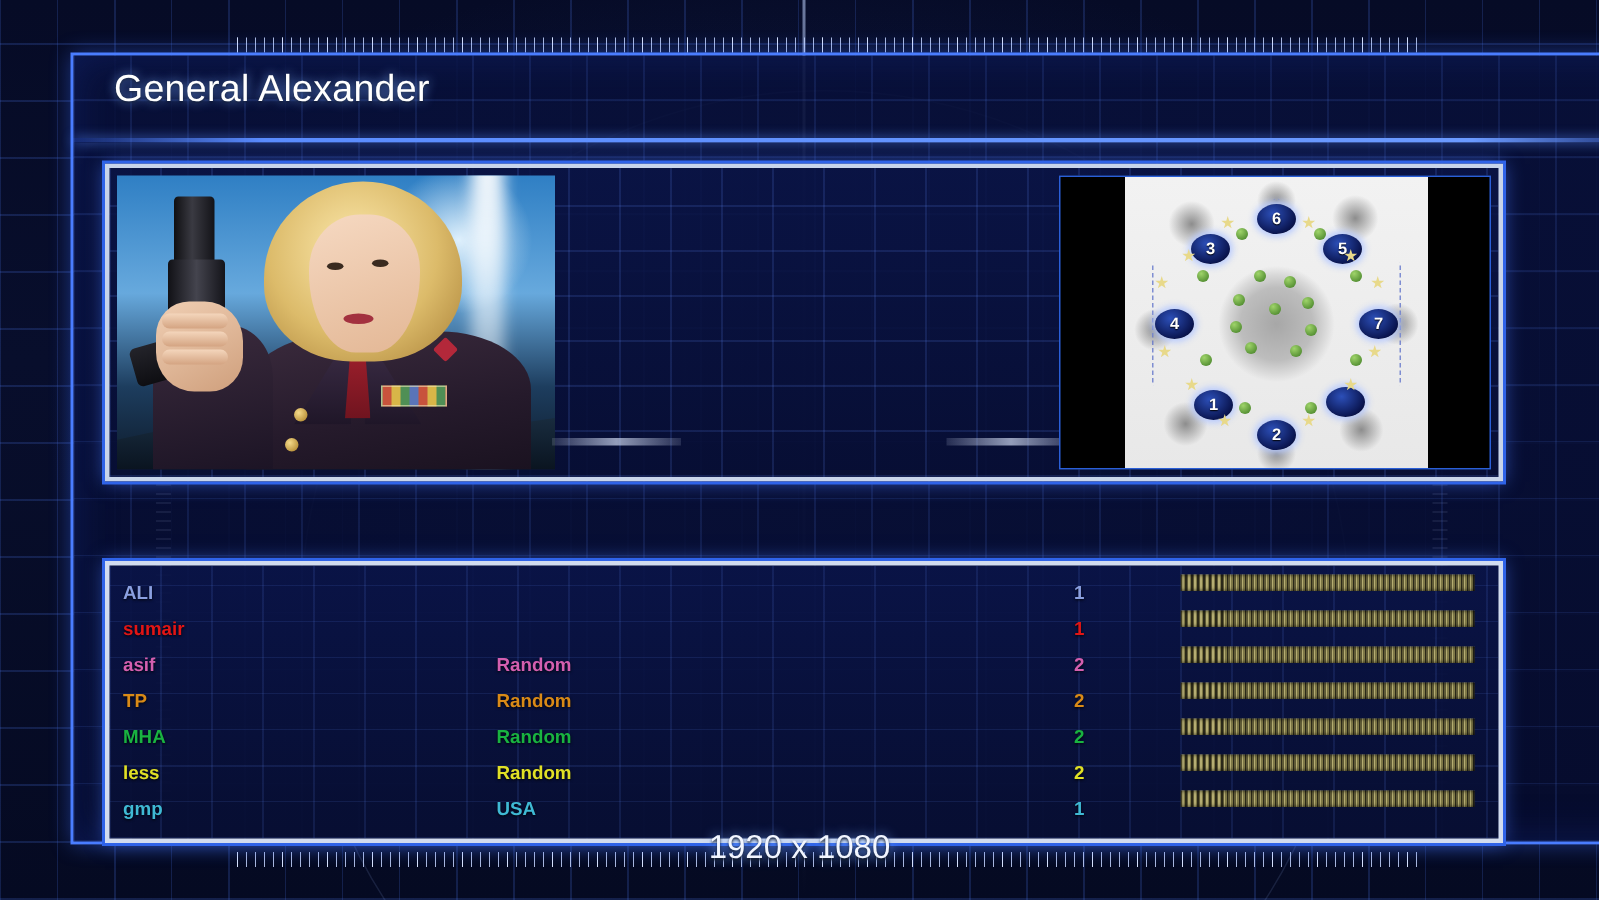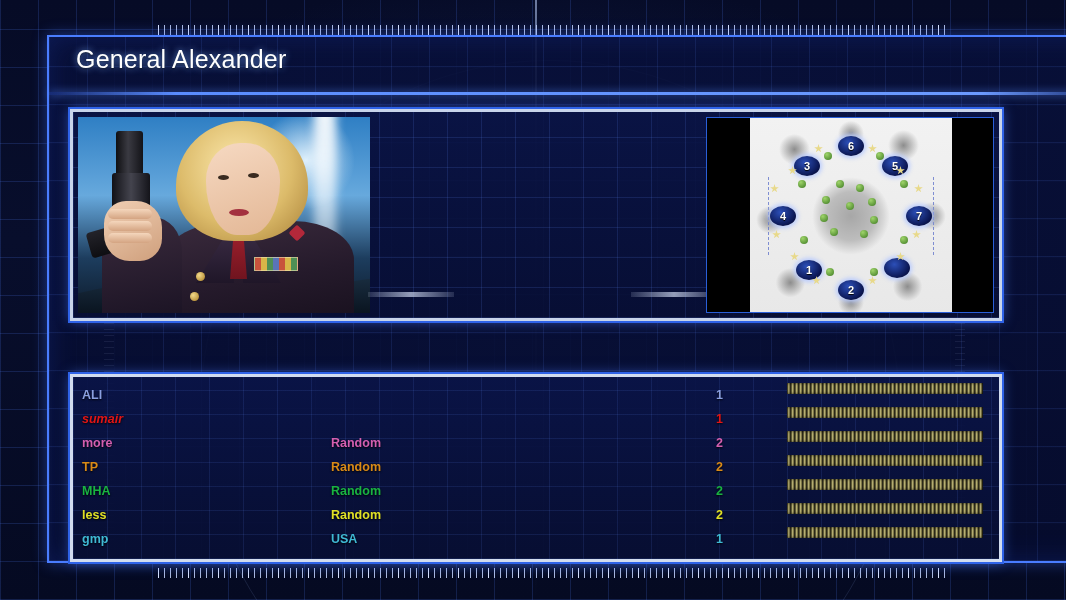--- a/index.html
+++ b/index.html
@@ -425,26 +425,26 @@
 
 
     <div id="player-list">
       <div class="grid-in3"></div>
     <div class="prow" style="margin-top: 6px;">
           <span class="p-name" style="color: rgb(138, 159, 224);">ALI</span>
           <span class="p-team" style="color: rgb(138, 159, 224);">1</span>
           <span class="p-prog" style="width: 196px;"></span>
         </div>
         <div class="prow" style="margin-top: 0px;">
-          <span class="p-name" style="color: rgb(226, 21, 21); font-style: italic;">sumair</span>
+          <span class="p-name" style="color: rgb(226, 21, 21);">sumair</span>
           <span class="p-team" style="color: rgb(226, 21, 21);">1</span>
           <span class="p-prog" style="width: 196px;"></span>
         </div>
         <div class="prow" style="margin-top: 0px;">
-          <span class="p-name" style="color: rgb(212, 95, 176);">more</span>
+          <span class="p-name" style="color: rgb(212, 95, 176);">asif</span>
           <span class="p-army" style="color: rgb(212, 95, 176);">Random</span>
           <span class="p-team" style="color: rgb(212, 95, 176);">2</span>
           <span class="p-prog" style="width: 196px;"></span>
         </div>
         <div class="prow" style="margin-top: 0px;">
           <span class="p-name" style="color: rgb(217, 138, 23);">TP</span>
           <span class="p-army" style="color: rgb(217, 138, 23);">Random</span>
           <span class="p-team" style="color: rgb(217, 138, 23);">2</span>
           <span class="p-prog" style="width: 196px;"></span>
         </div>
@@ -463,13 +463,14 @@
         <div class="prow" style="margin-top: 0px;">
           <span class="p-name" style="color: rgb(63, 185, 212);">gmp</span>
           <span class="p-army" style="color: rgb(63, 185, 212);">USA</span>
           <span class="p-team" style="color: rgb(63, 185, 212);">1</span>
           <span class="p-prog" style="width: 196px;"></span>
         </div>
       </div>
 
   </div>
 
+  <div id="resolution">1920 x 1080</div>
 </div>
 
 </body></html>

